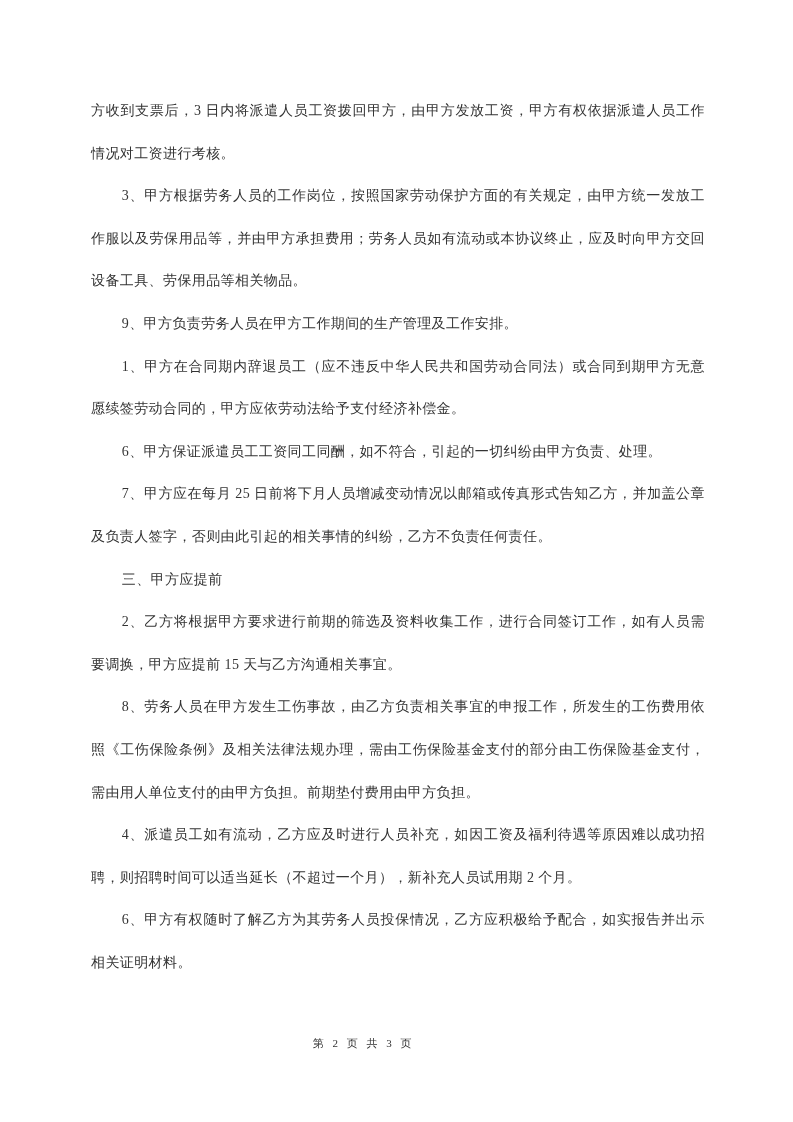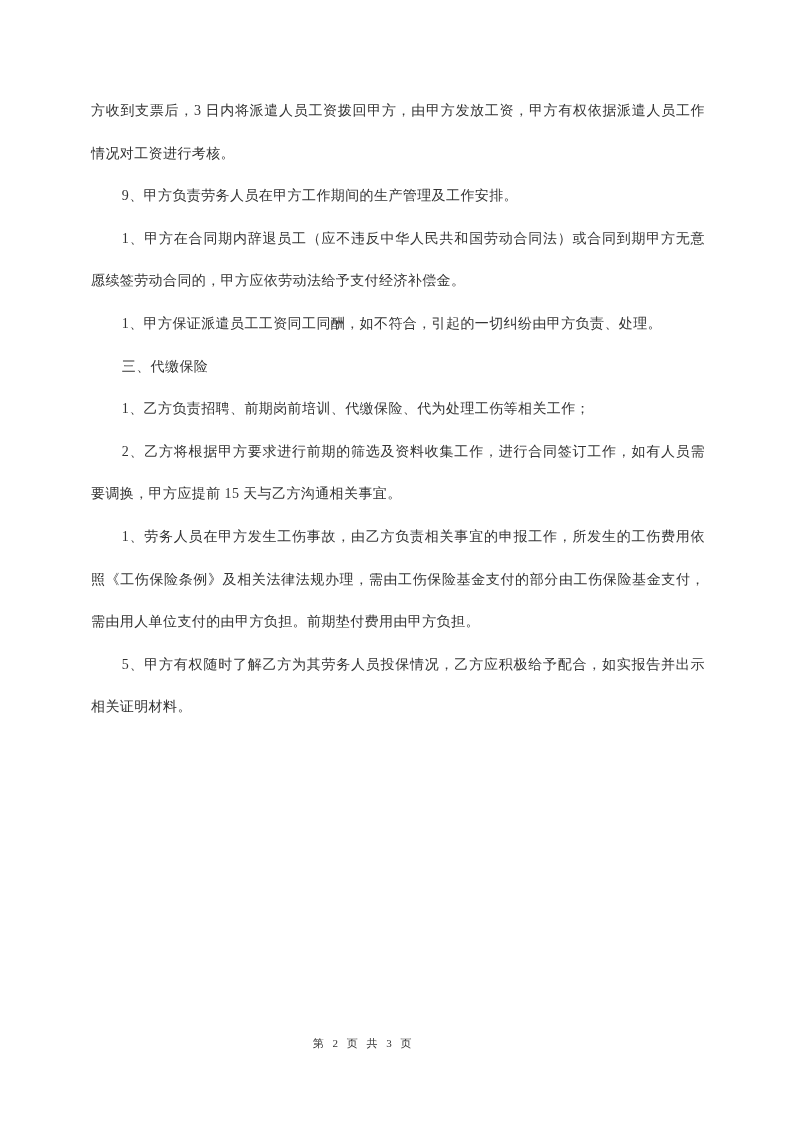--- a/index.html
+++ b/index.html
@@ -52,23 +52,25 @@
     color: #333333;
   }
 </style>
 </head>
 <body>
 
 <div class="page">
   <div class="doc-body">
 
   <p>方收到支票后，3 日内将派遣人员工资拨回甲方，由甲方发放工资，甲方有权依据派遣人员工作情况对工资进行考核。</p>
+      <p class="indent">3、甲方根据劳务人员的工作岗位，按照国家劳动保护方面的有关规定，由甲方统一发放工作服以及劳保用品等，并由甲方承担费用；劳务人员如有流动或本协议终止，应及时向甲方交回设备工具、劳保用品等相关物品。</p>
       <p class="indent">9、甲方负责劳务人员在甲方工作期间的生产管理及工作安排。</p>
       <p class="indent">1、甲方在合同期内辞退员工（应不违反中华人民共和国劳动合同法）或合同到期甲方无意愿续签劳动合同的，甲方应依劳动法给予支付经济补偿金。</p>
-      <p class="indent">1、甲方保证派遣员工工资同工同酬，如不符合，引起的一切纠纷由甲方负责、处理。</p>
-      <p class="indent">三、代缴保险</p>
-      <p class="indent">1、乙方负责招聘、前期岗前培训、代缴保险、代为处理工伤等相关工作；</p>
+      <p class="indent">6、甲方保证派遣员工工资同工同酬，如不符合，引起的一切纠纷由甲方负责、处理。</p>
+      <p class="indent">7、甲方应在每月 25 日前将下月人员增减变动情况以邮箱或传真形式告知乙方，并加盖公章及负责人签字，否则由此引起的相关事情的纠纷，乙方不负责任何责任。</p>
+      <p class="indent">三、甲方应提前</p>
       <p class="indent">2、乙方将根据甲方要求进行前期的筛选及资料收集工作，进行合同签订工作，如有人员需要调换，甲方应提前 15 天与乙方沟通相关事宜。</p>
-      <p class="indent">1、劳务人员在甲方发生工伤事故，由乙方负责相关事宜的申报工作，所发生的工伤费用依照《工伤保险条例》及相关法律法规办理，需由工伤保险基金支付的部分由工伤保险基金支付，需由用人单位支付的由甲方负担。前期垫付费用由甲方负担。</p>
-      <p class="indent">5、甲方有权随时了解乙方为其劳务人员投保情况，乙方应积极给予配合，如实报告并出示相关证明材料。</p>
+      <p class="indent">8、劳务人员在甲方发生工伤事故，由乙方负责相关事宜的申报工作，所发生的工伤费用依照《工伤保险条例》及相关法律法规办理，需由工伤保险基金支付的部分由工伤保险基金支付，需由用人单位支付的由甲方负担。前期垫付费用由甲方负担。</p>
+      <p class="indent">4、派遣员工如有流动，乙方应及时进行人员补充，如因工资及福利待遇等原因难以成功招聘，则招聘时间可以适当延长（不超过一个月），新补充人员试用期 2 个月。</p>
+      <p class="indent">6、甲方有权随时了解乙方为其劳务人员投保情况，乙方应积极给予配合，如实报告并出示相关证明材料。</p>
     </div>
   <div class="page-footer">第 2 页 共 3 页</div>
 </div>
 
 </body></html>

